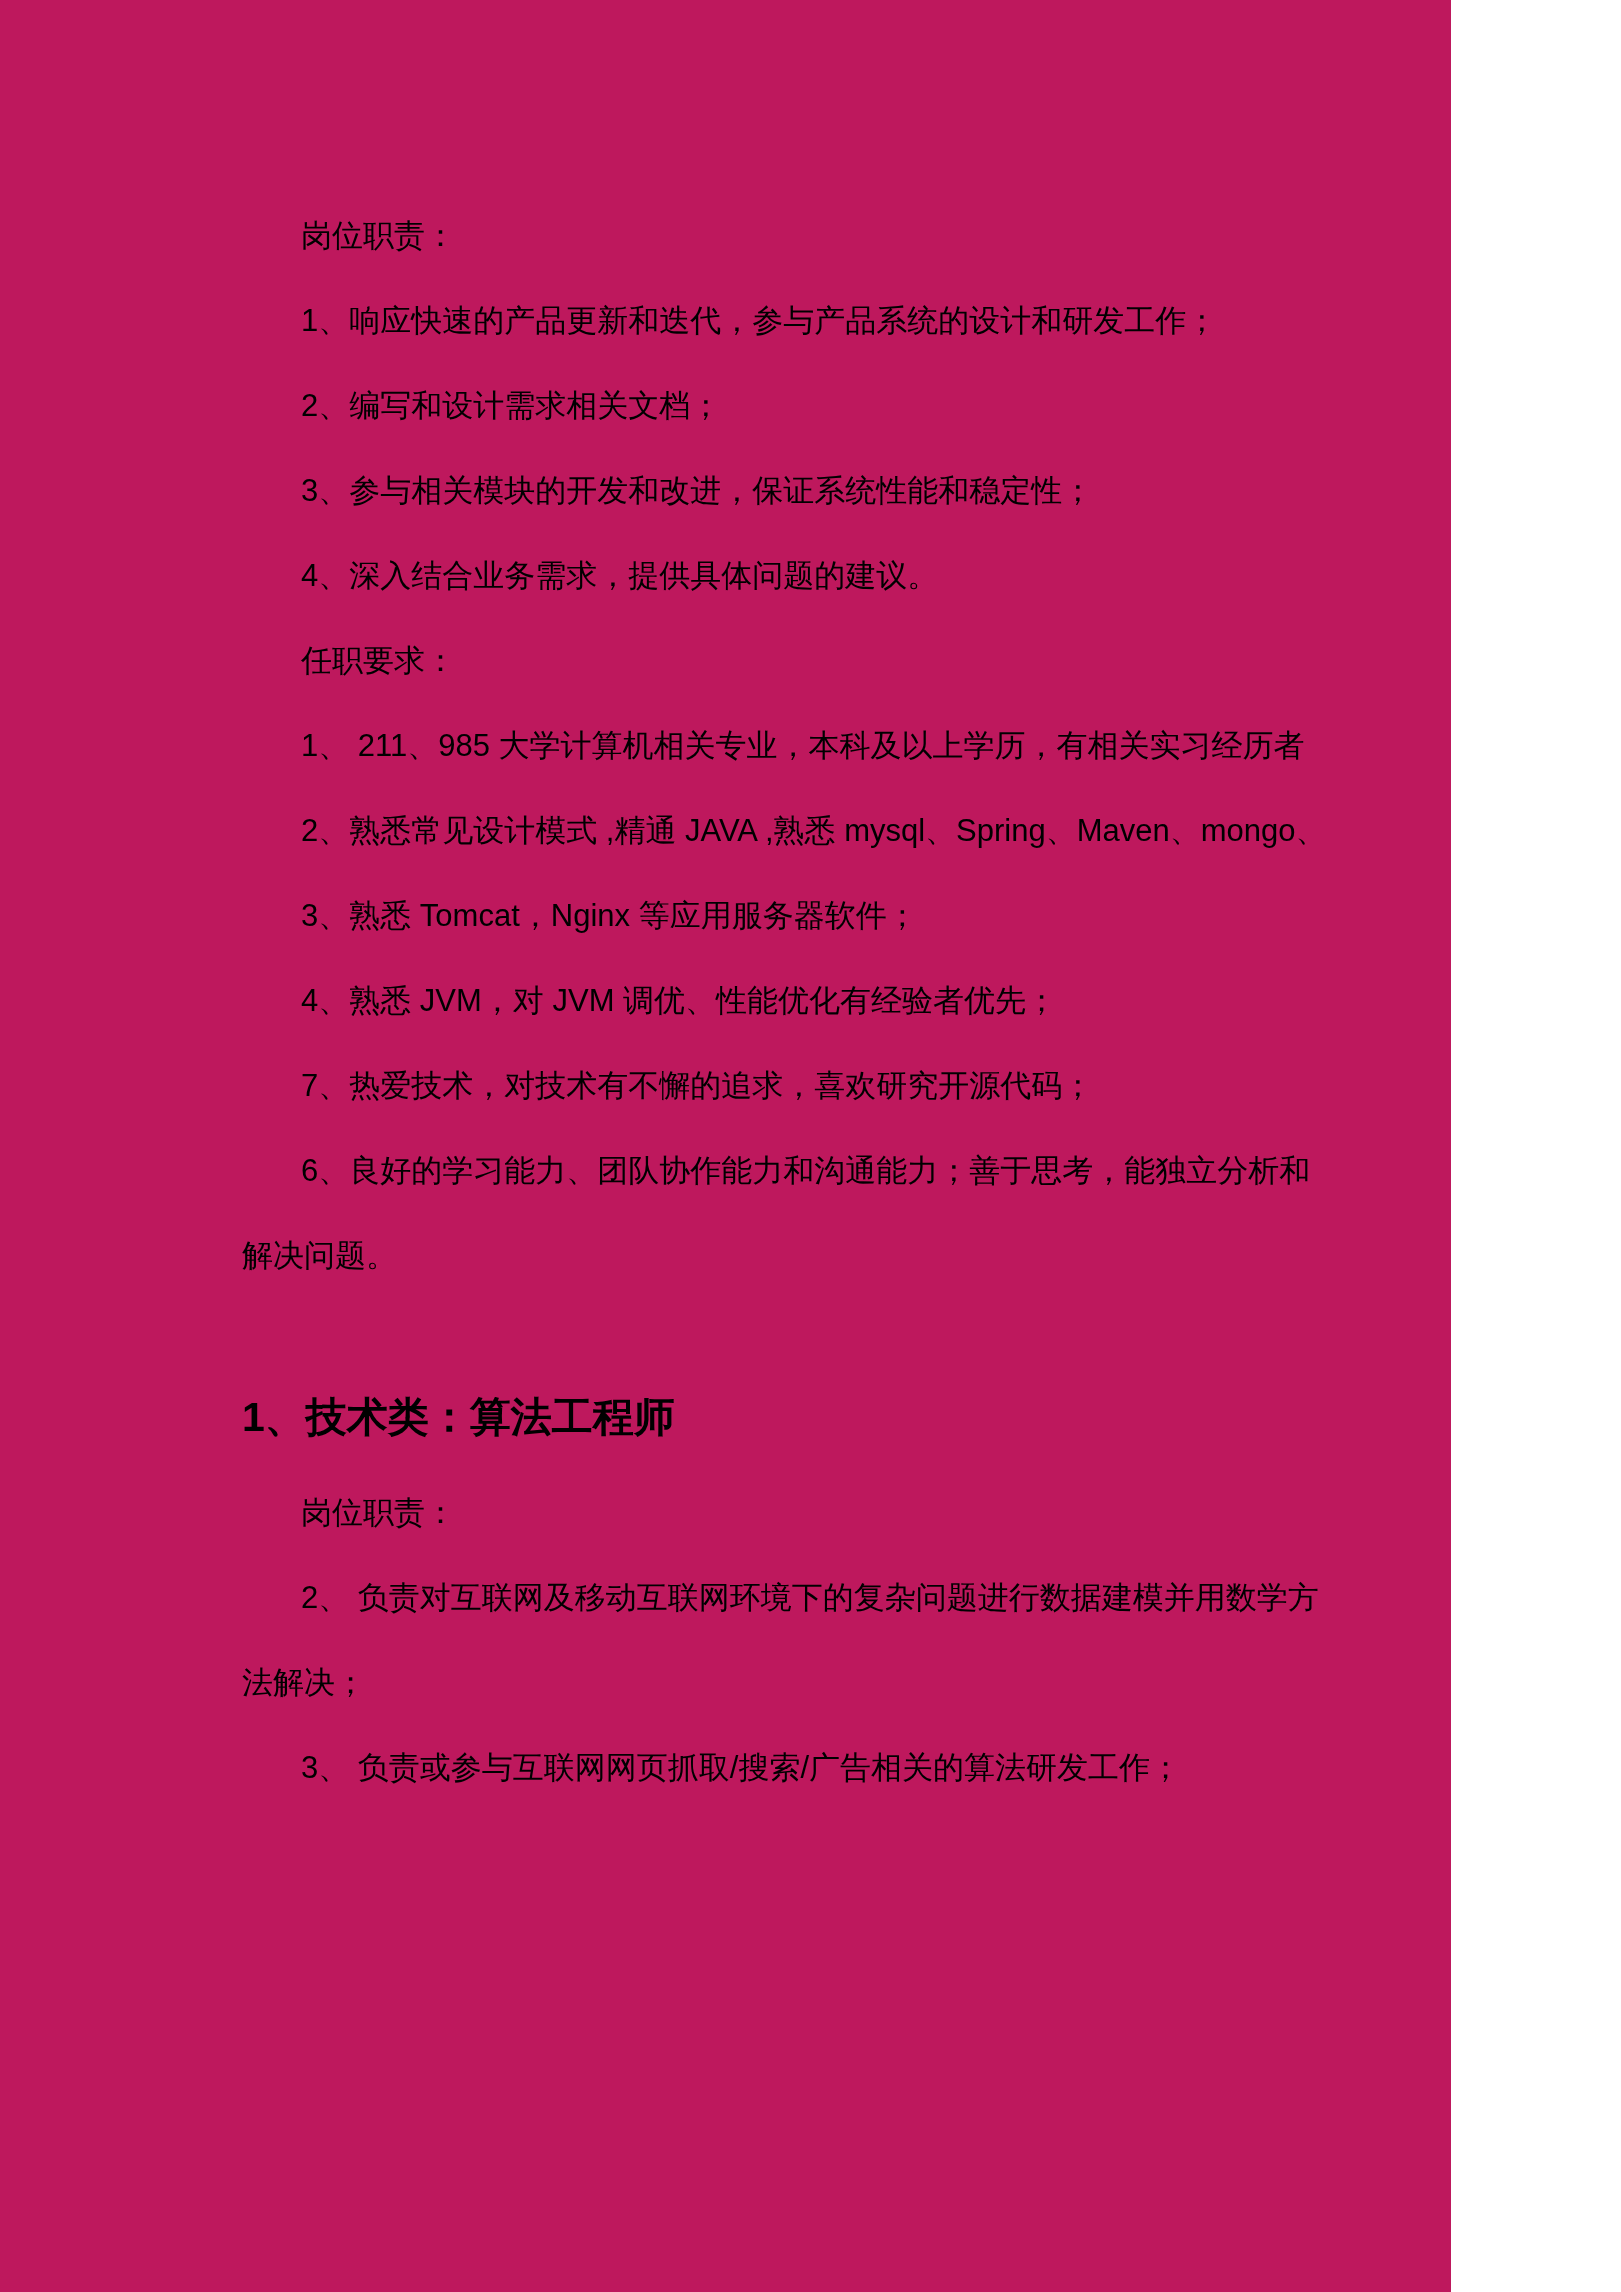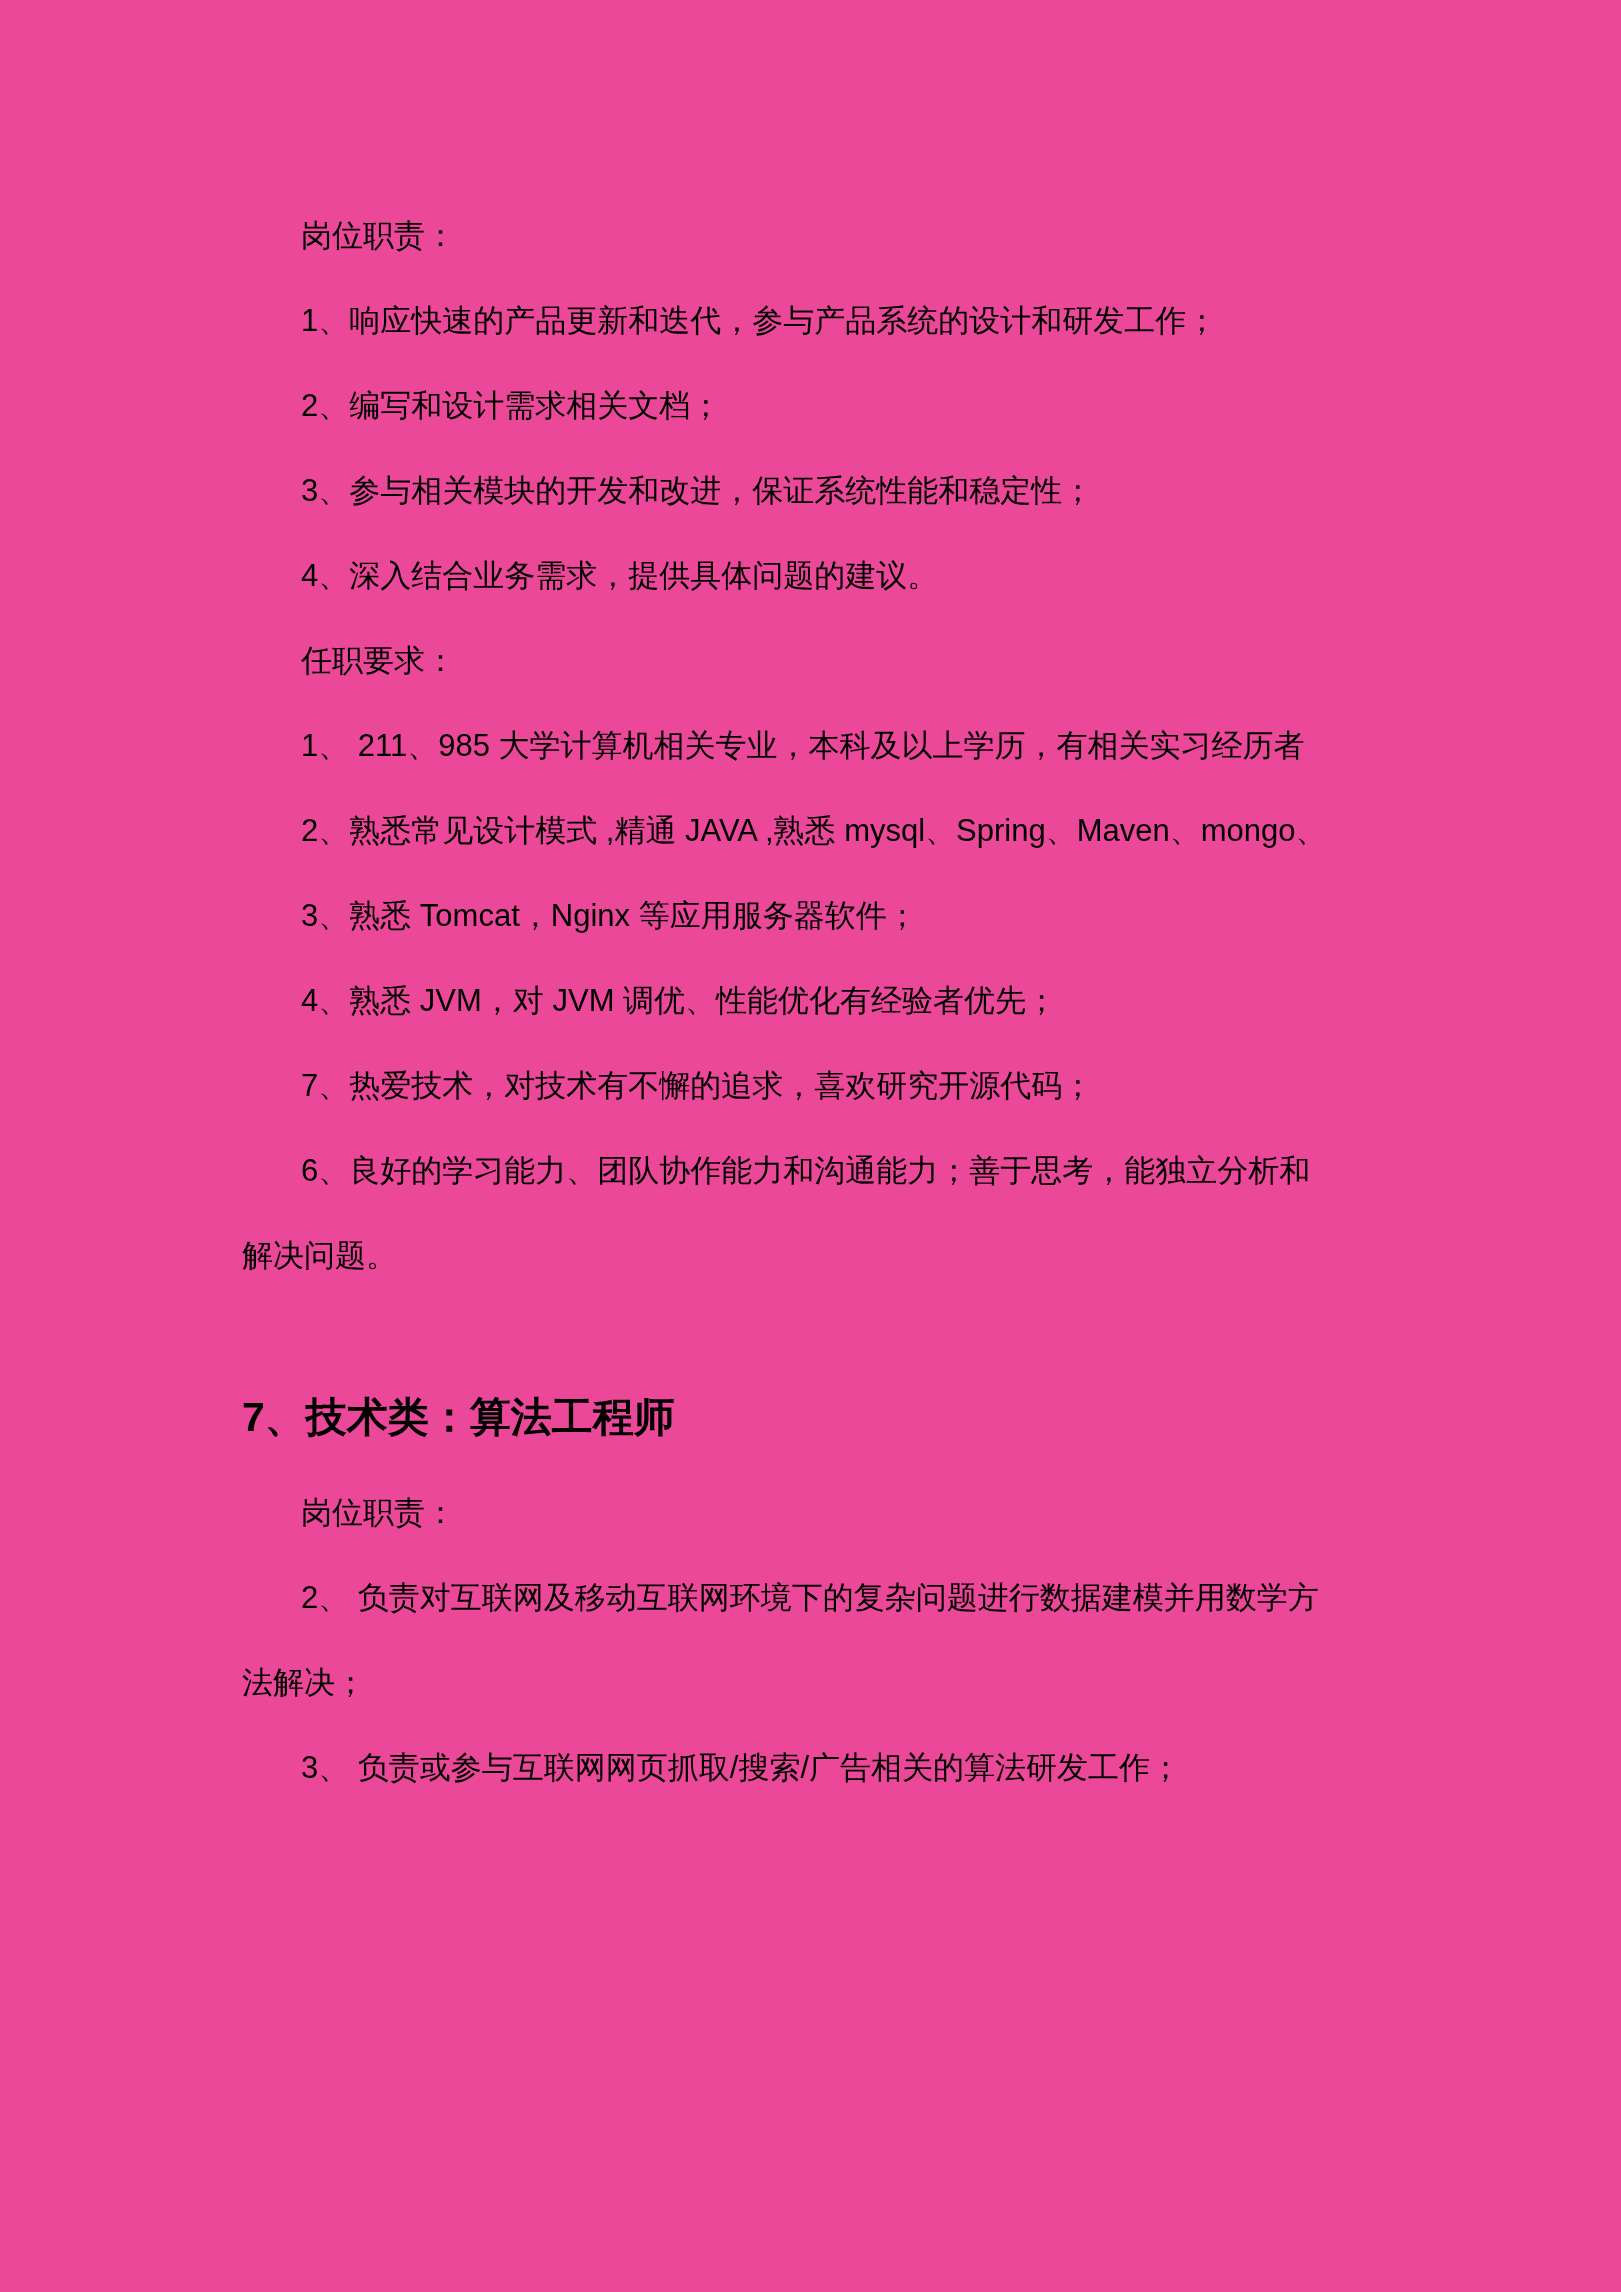--- a/index.html
+++ b/index.html
@@ -2,23 +2,23 @@
 <html><head>
 <meta charset="utf-8">
 <style>
   html, body {
     margin: 0;
     padding: 0;
     background: #ffffff;
   }
   .page {
     position: relative;
-    width: 1621px;
+    width: 1451px;
     height: 2293px;
-    background: #ec4899;
+    background: #be185d;
     overflow: hidden;
     font-family: "Liberation Sans", "DejaVu Sans", sans-serif;
     color: #000000;
   }
   .content {
     position: absolute;
     left: 242px;
     top: 193px;
     width: 1186px;
   }
@@ -59,21 +59,21 @@
 
     <p class="line indent">任职要求：</p>
     <p class="line indent">1、 211、985 大学计算机相关专业，本科及以上学历，有相关实习经历者</p>
     <p class="line indent">2、熟悉常见设计模式 ,精通 JAVA ,熟悉 mysql、Spring、Maven、mongo、</p>
     <p class="line indent">3、熟悉 Tomcat，Nginx 等应用服务器软件；</p>
     <p class="line indent">4、熟悉 JVM，对 JVM 调优、性能优化有经验者优先；</p>
     <p class="line indent">7、热爱技术，对技术有不懈的追求，喜欢研究开源代码；</p>
     <p class="line indent">6、良好的学习能力、团队协作能力和沟通能力；善于思考，能独立分析和</p>
     <p class="line">解决问题。</p>
 
-    <h2 class="section-heading">7、技术类：算法工程师</h2>
+    <h2 class="section-heading">1、技术类：算法工程师</h2>
 
     <p class="line indent">岗位职责：</p>
     <p class="line indent">2、 负责对互联网及移动互联网环境下的复杂问题进行数据建模并用数学方</p>
     <p class="line">法解决；</p>
     <p class="line indent">3、 负责或参与互联网网页抓取/搜索/广告相关的算法研发工作；</p>
 
   </div>
 </div>
 
 

